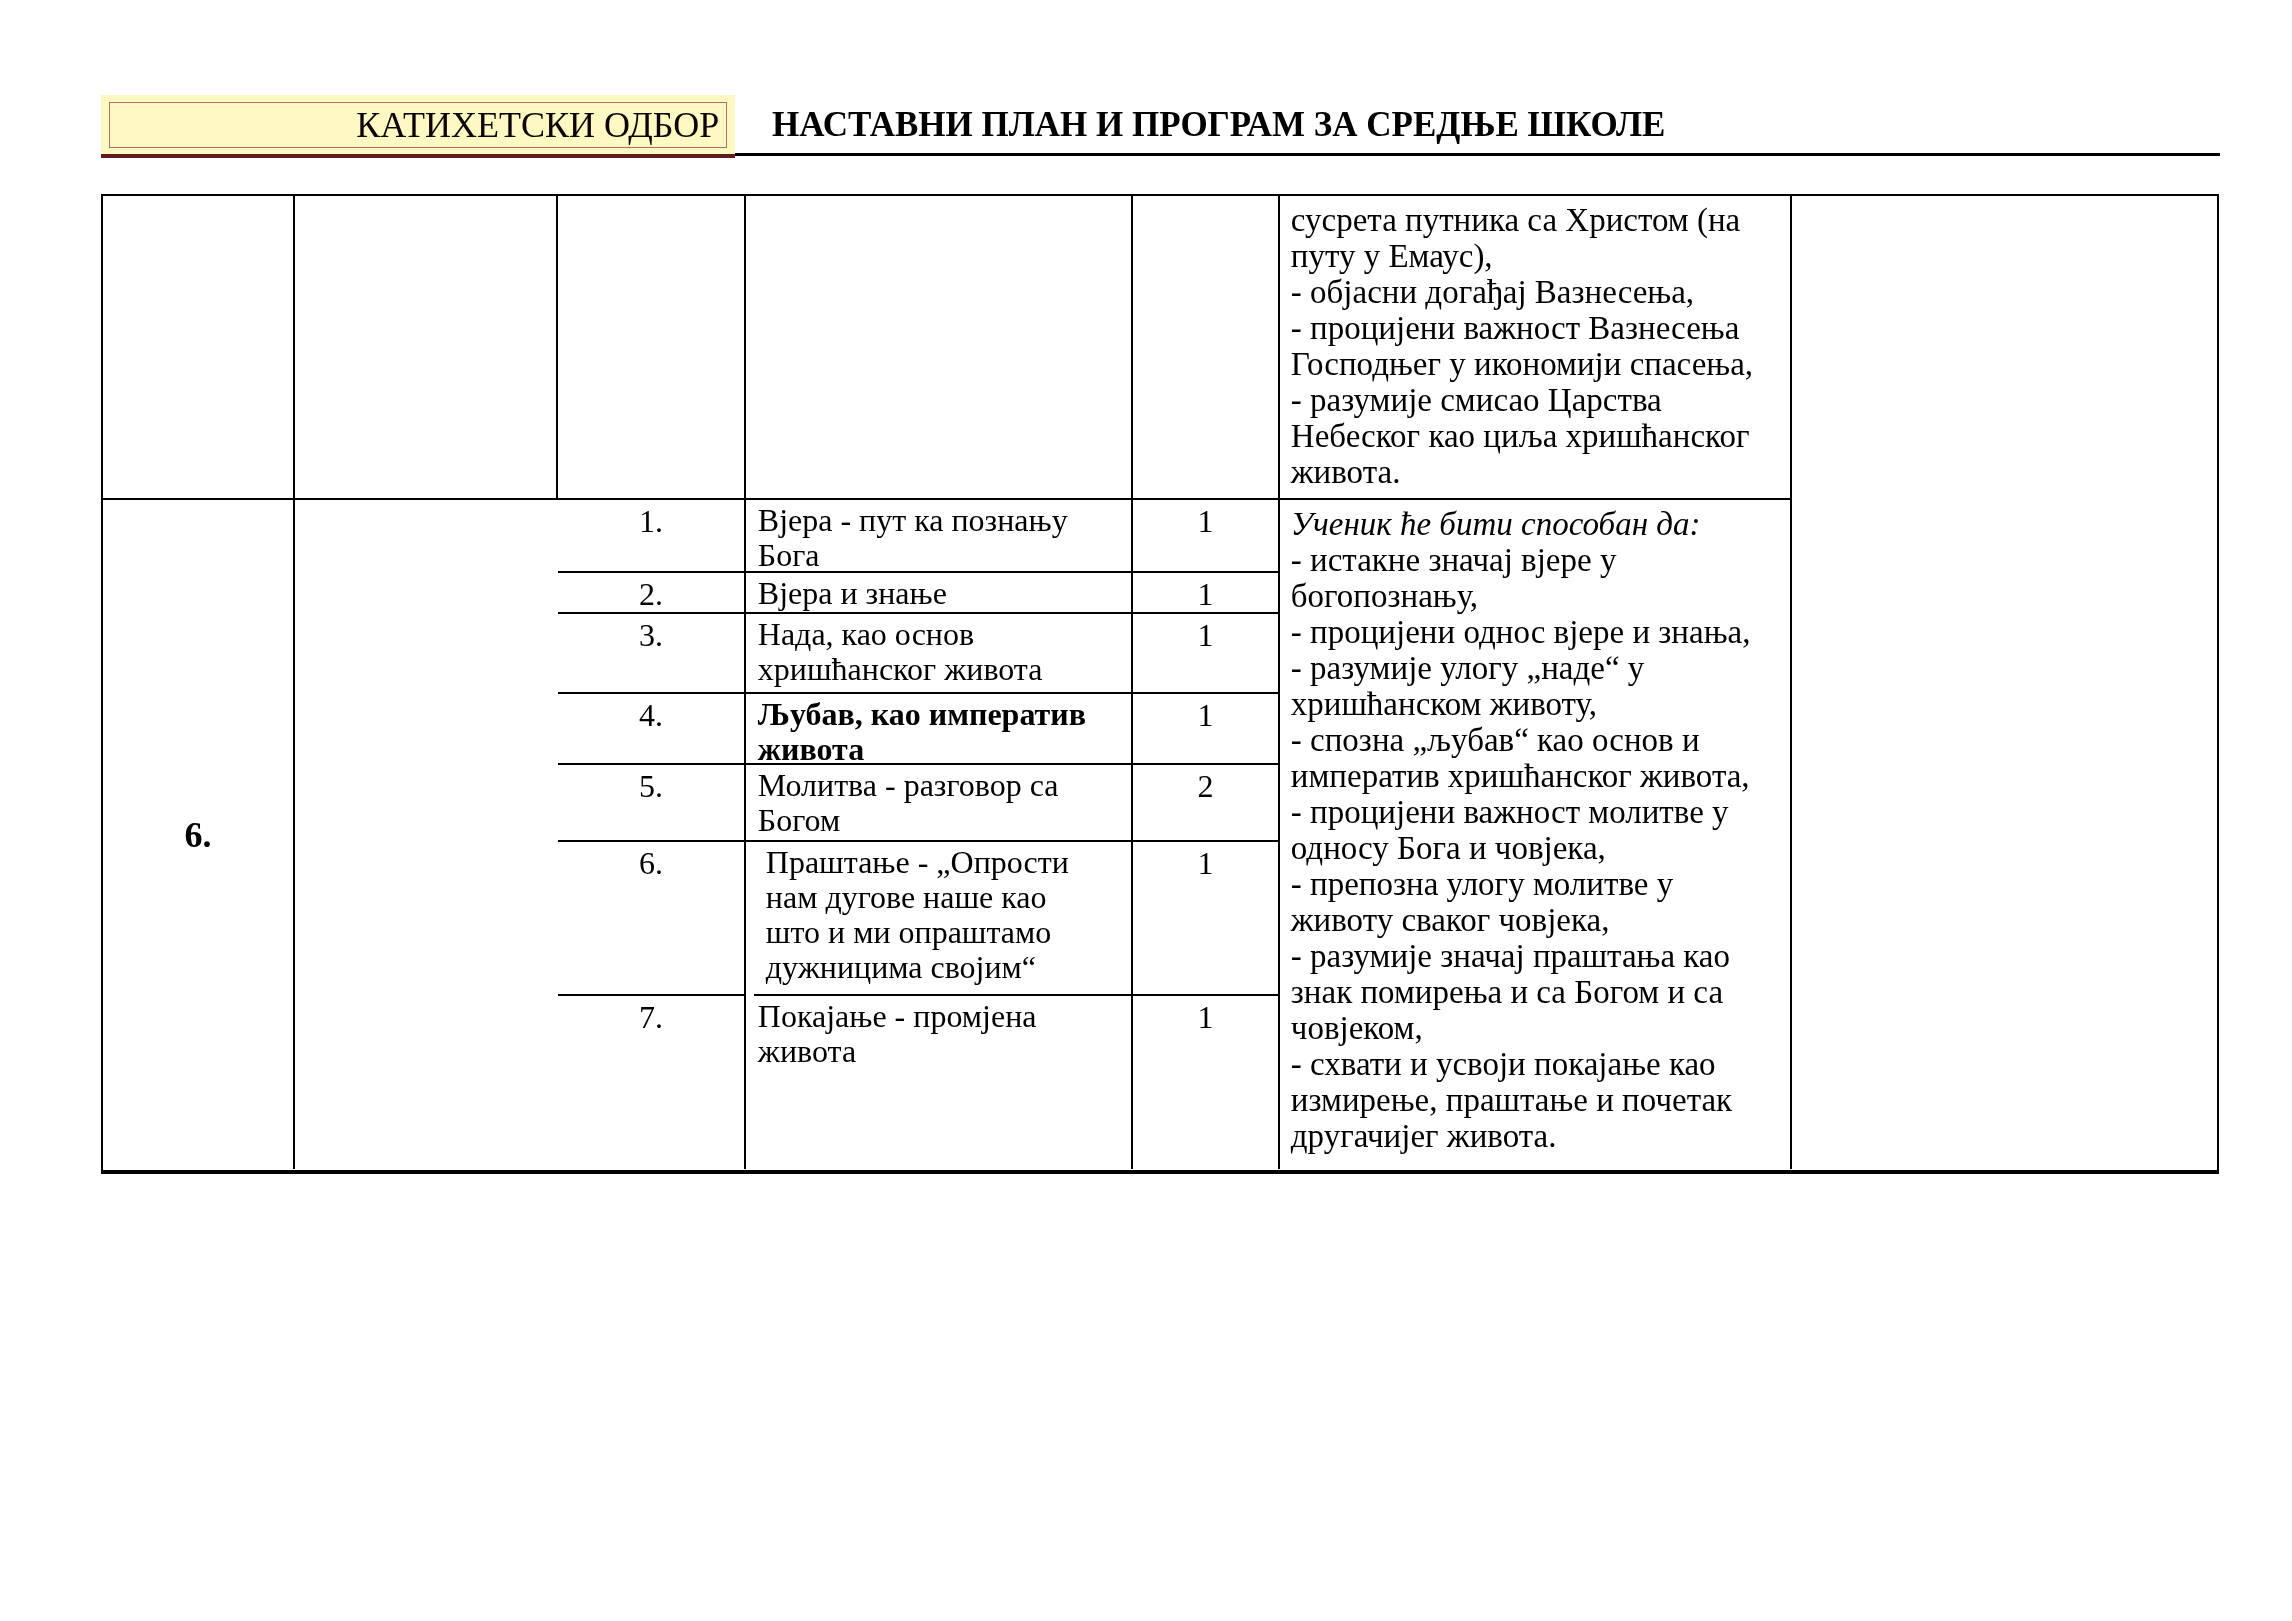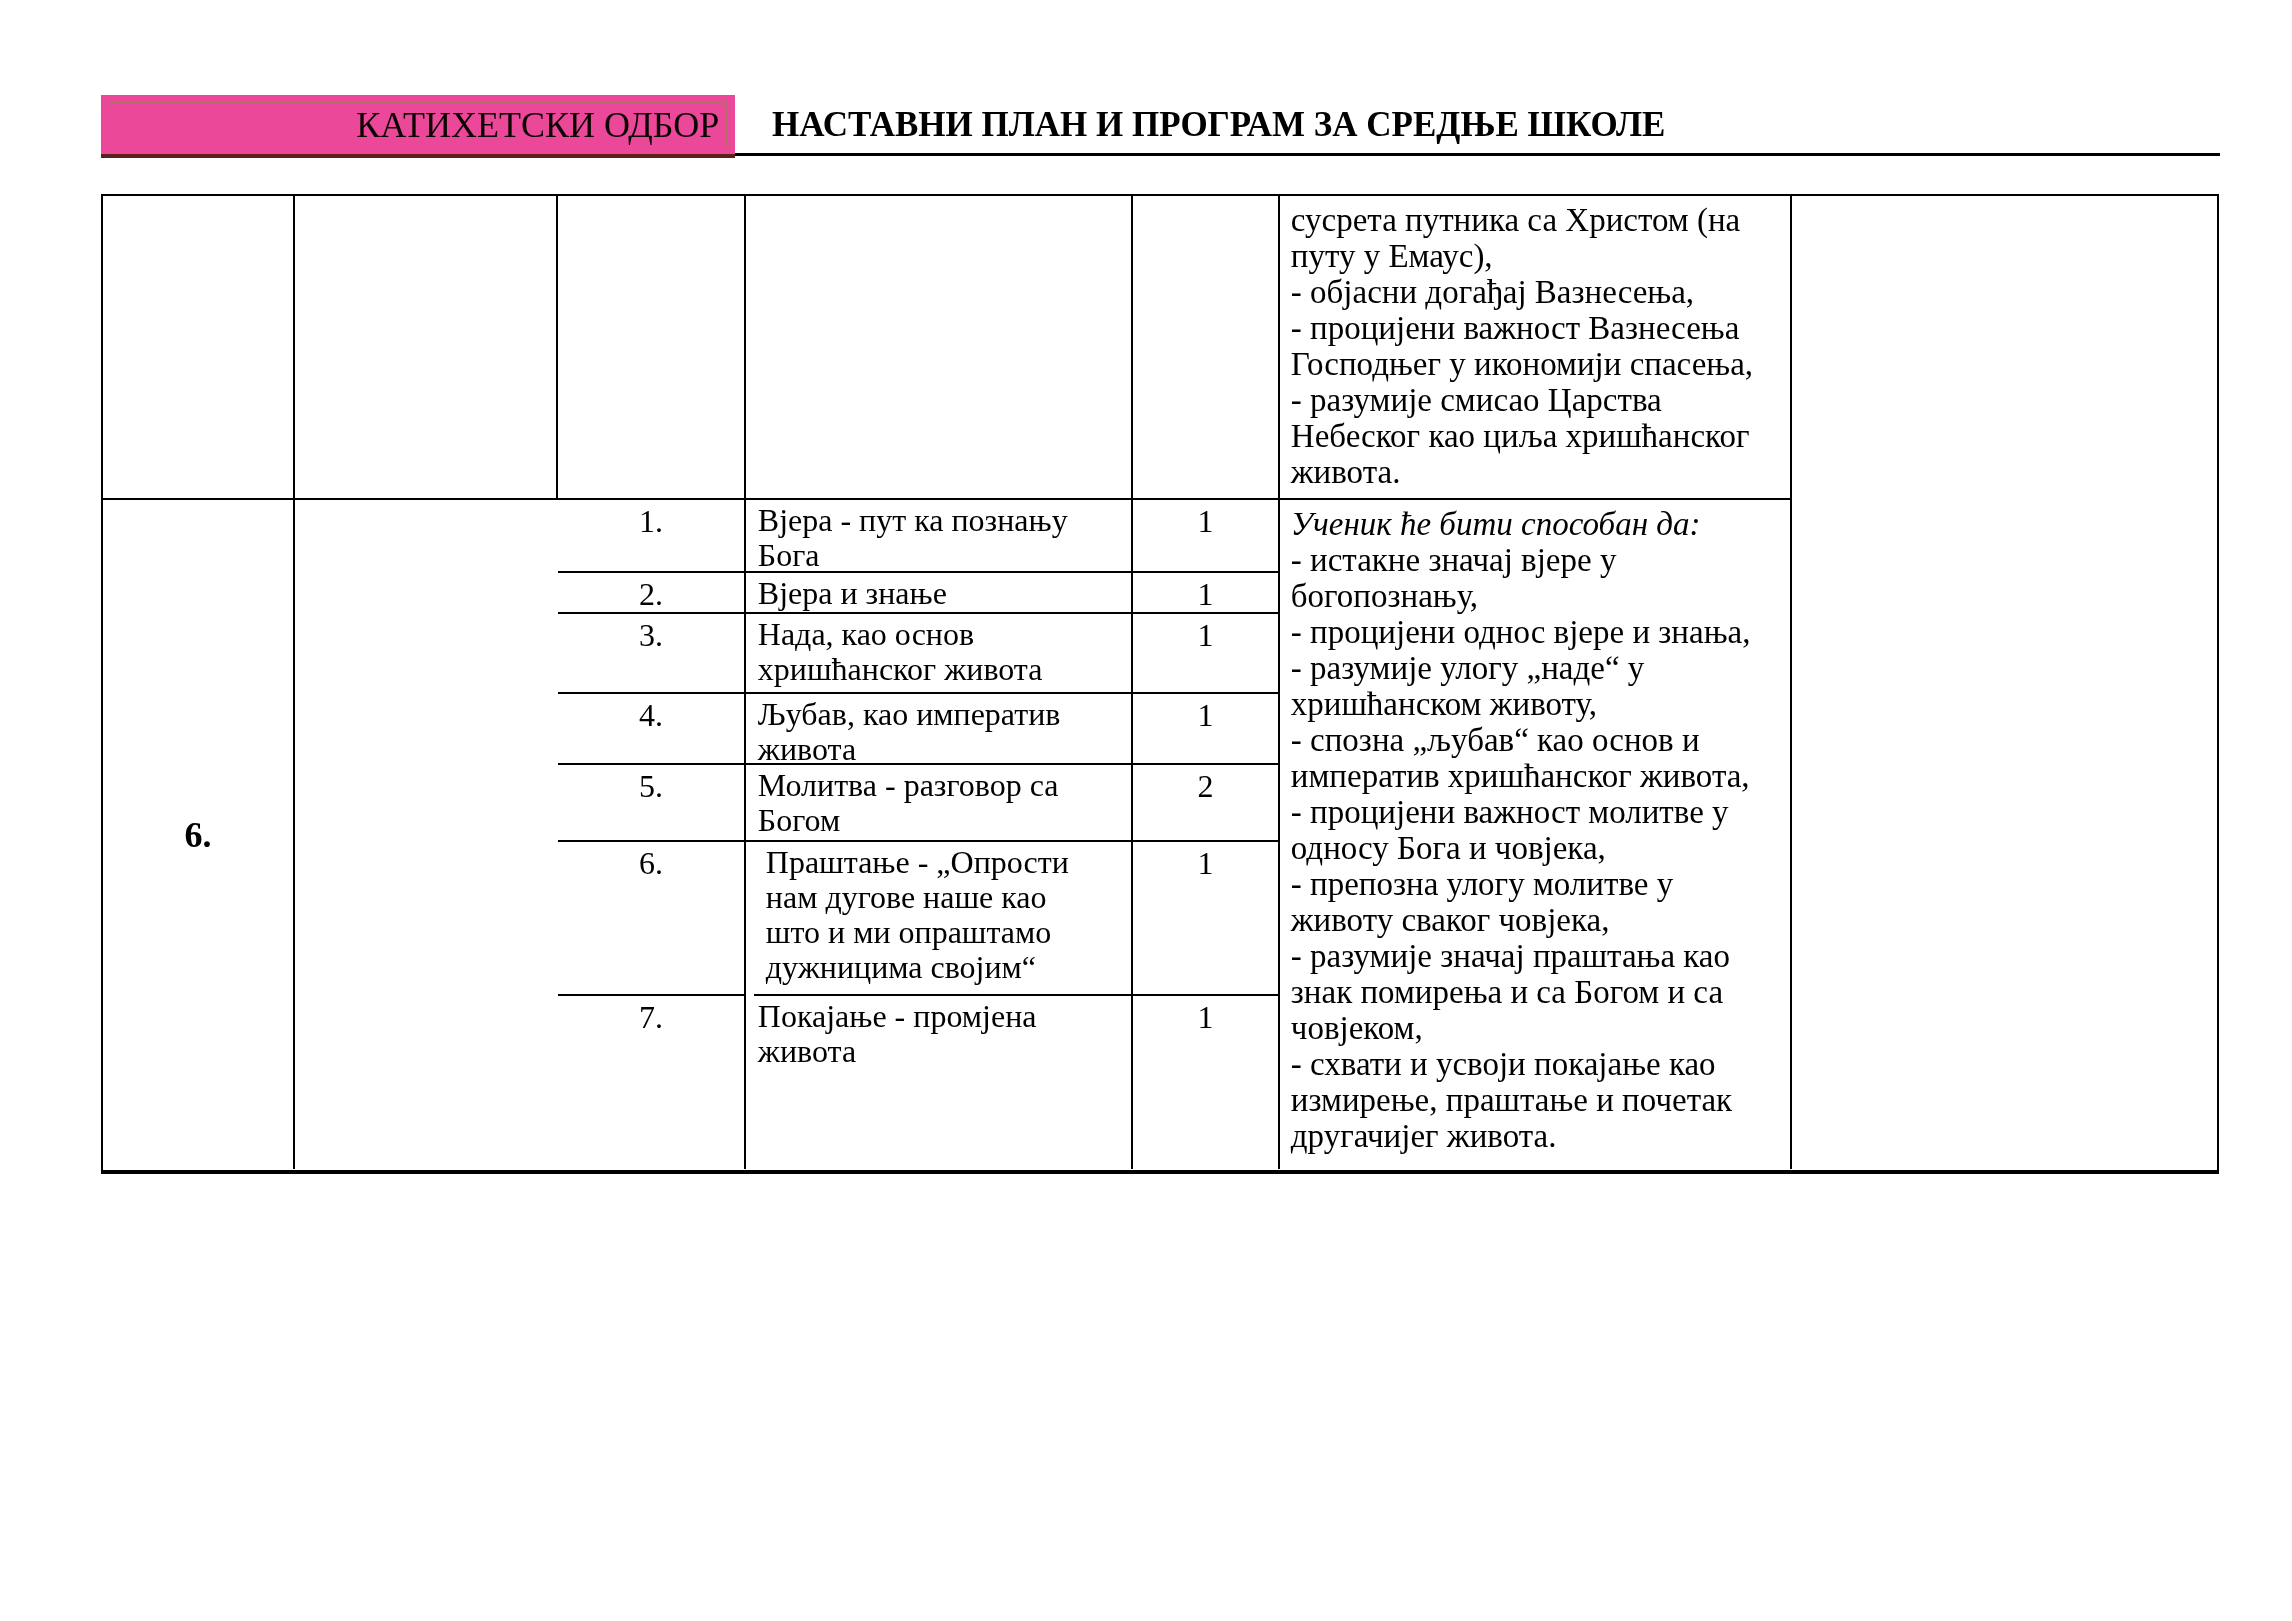--- a/index.html
+++ b/index.html
@@ -11,21 +11,21 @@
     color:#000;
     overflow:hidden;
   }
   
   #header-rule{
     position:absolute;left:101px;top:153px;width:2119px;height:2.9px;
     background:#000;
   }
   #header-badge{
     position:absolute;left:101px;top:95px;width:634px;height:59px;
-    background:#ec4899;
+    background:#fef9c3;
     border-bottom:4.9px solid #5f201d;
     box-sizing:content-box;
     z-index:2;
   }
   #header-badge .inner-line{
     position:absolute;left:7.8px;top:6.9px;right:7.8px;bottom:5.9px;
     border:1px solid #b06f6a;
     pointer-events:none;
   }
   #header-badge .badge-label{
@@ -109,21 +109,21 @@
     <div class="cell br bb num-col" style="grid-row:3;grid-column:3;">2.</div>
     <div class="cell br bb title-col" style="grid-row:3;grid-column:4;">Вјера и знање</div>
     <div class="cell br bb hours-col" style="grid-row:3;grid-column:5;">1</div>
 
     <div class="cell br bb num-col" style="grid-row:4;grid-column:3;">3.</div>
     <div class="cell br bb title-col" style="grid-row:4;grid-column:4;">Нада, као основ
 хришћанског живота</div>
     <div class="cell br bb hours-col" style="grid-row:4;grid-column:5;">1</div>
 
     <div class="cell br bb num-col" style="grid-row:5;grid-column:3;">4.</div>
-    <div class="cell br bb title-col" style="grid-row:5;grid-column:4;">Љубав, као императив
+    <div class="cell br bb title-col" style="grid-row:5;grid-column:4;font-weight:bold;">Љубав, као императив
 живота</div>
     <div class="cell br bb hours-col" style="grid-row:5;grid-column:5;">1</div>
 
     <div class="cell br bb num-col" style="grid-row:6;grid-column:3;">5.</div>
     <div class="cell br bb title-col" style="grid-row:6;grid-column:4;">Молитва - разговор са
 Богом</div>
     <div class="cell br bb hours-col" style="grid-row:6;grid-column:5;">2</div>
 
     <div class="cell br bb num-col" style="grid-row:7;grid-column:3;">6.</div>
     <div class="cell br bb title-col" style="grid-row:7;grid-column:4;margin-left:8px;">Праштање - „Опрости

